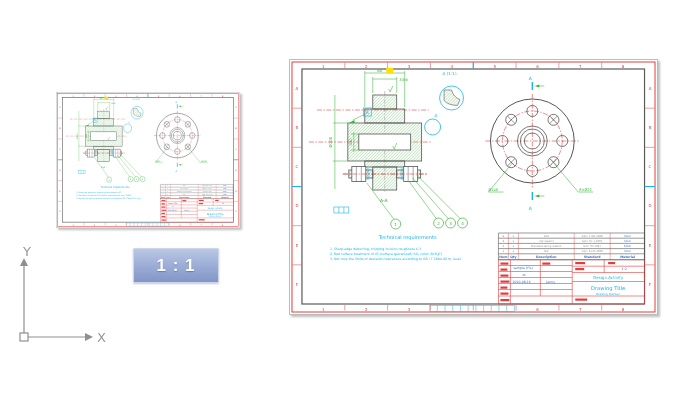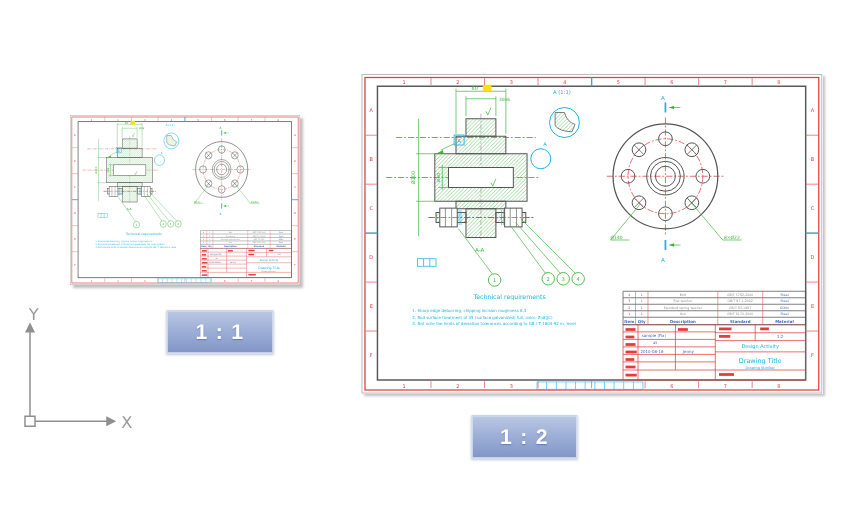--- a/index.html
+++ b/index.html
@@ -250,21 +250,20 @@
     </svg>
   </div>
 
   <div class="sheet sheet-right">
     <svg viewBox="0 0 370 256" width="369" height="256" preserveAspectRatio="none">
       <use href="#sheet-art" xlink:href="#sheet-art"></use>
     </svg>
   </div>
 
   <div class="badge badge-left">1 : 1</div>
-  <div class="badge badge-right">1 : 2</div>
 
   <svg class="ucs" viewBox="0 0 110 108">
     <g stroke="#8f8f8f" stroke-width="1.2" fill="none">
       <path d="M14,90 V20"></path>
       <path d="M18,94 H78"></path>
       <rect x="10" y="90" width="8" height="8" fill="#ffffff"></rect>
     </g>
     <path d="M14,15 l-4,8 h8 Z" fill="#8f8f8f"></path>
     <path d="M83,94 l-8,-4 v8 Z" fill="#8f8f8f"></path>
     <text x="13" y="13" font-size="13" fill="#999" font-family="Liberation Sans, sans-serif">Y</text>

